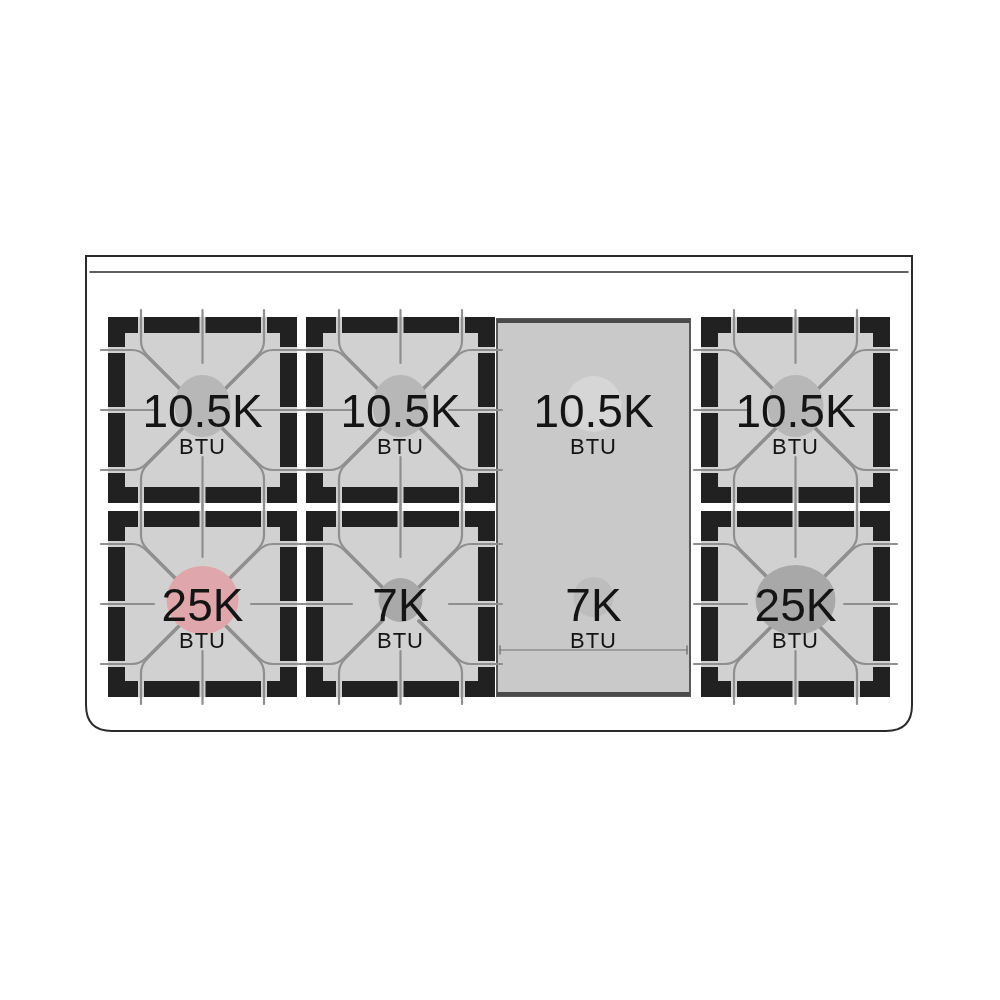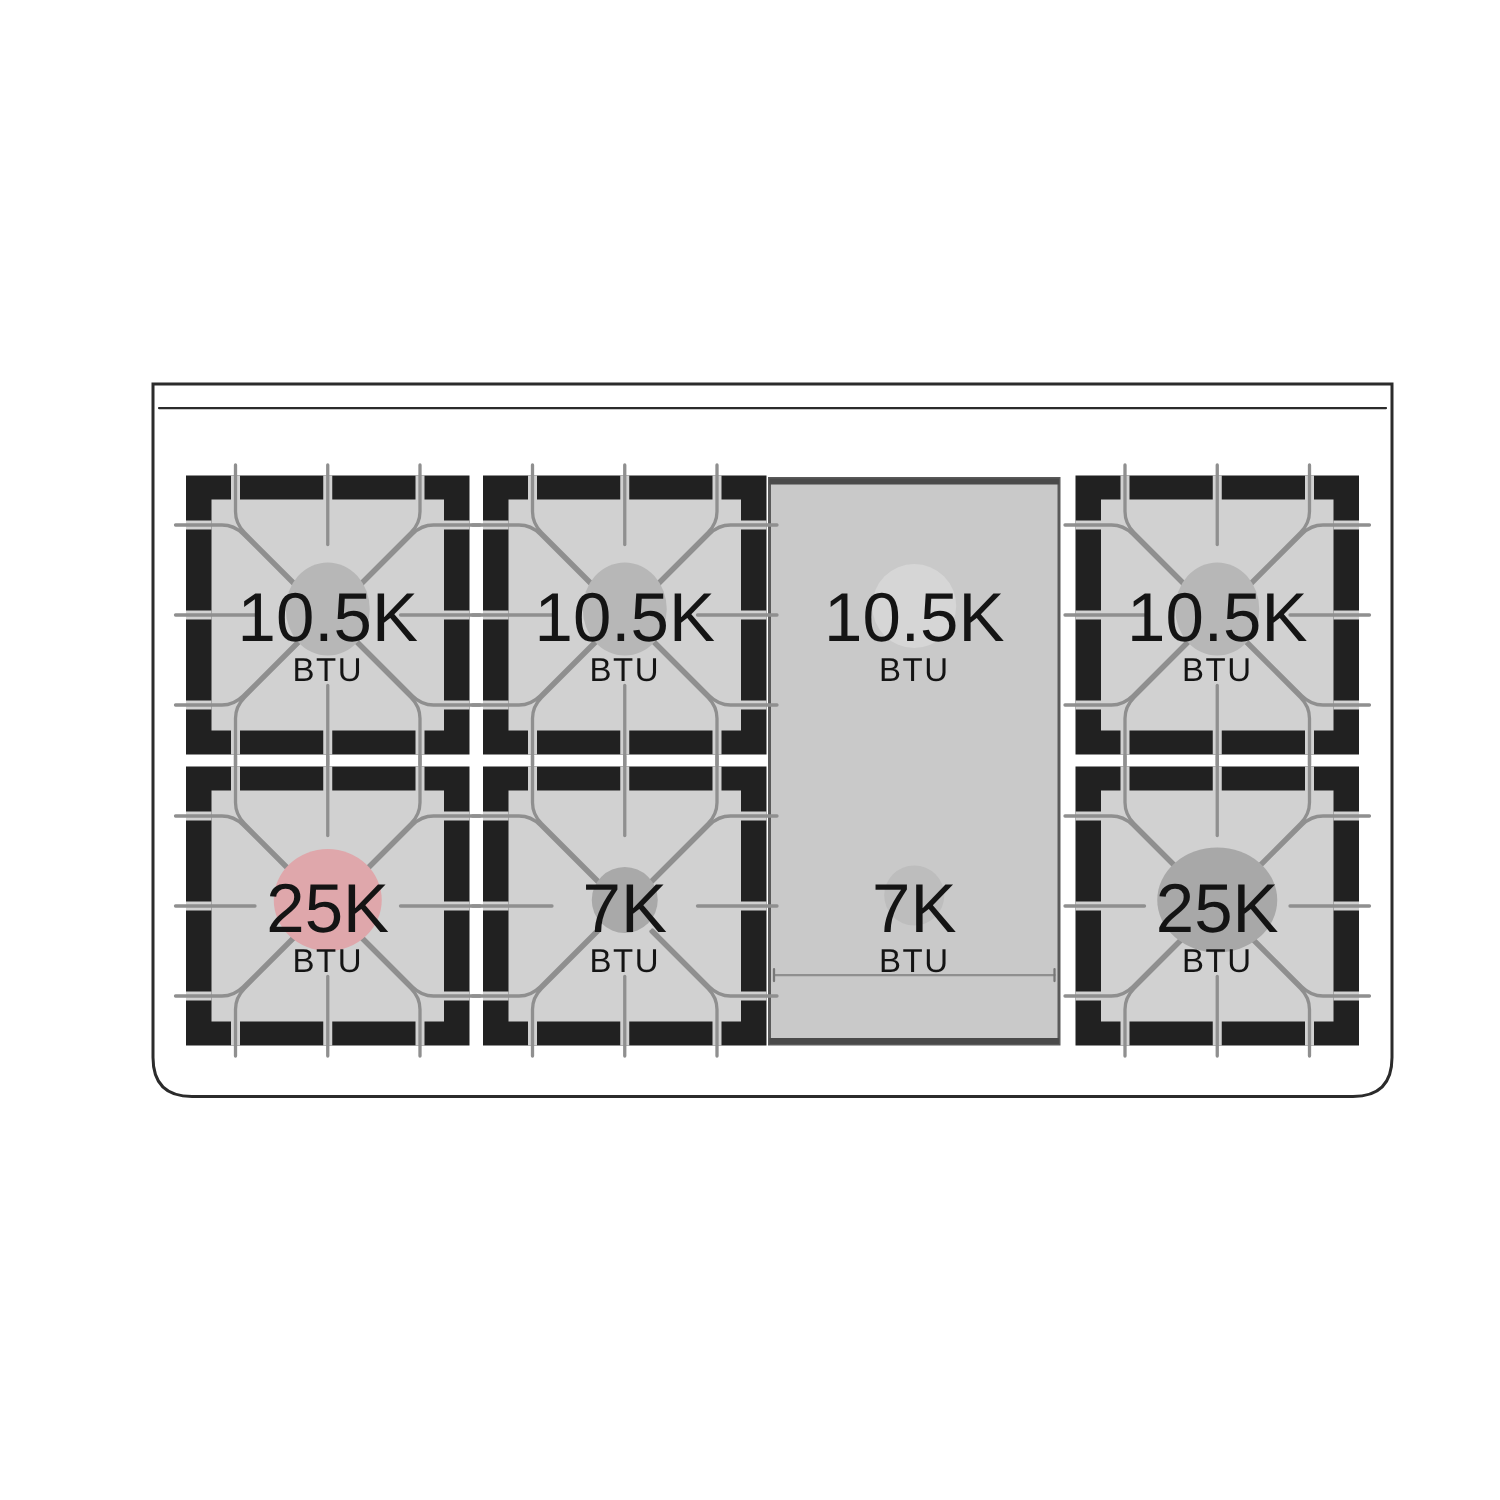--- a/index.html
+++ b/index.html
@@ -3,21 +3,20 @@
 <meta charset="utf-8">
 <style>
   html, body { margin: 0; padding: 0; background: #ffffff; }
   .stage {
     position: relative;
     width: 971px;
     height: 1000px;
     background: #ffffff;
     font-family: "Liberation Sans", sans-serif;
     overflow: hidden;
-    padding-left: 16px;
   }
   svg { display: block; }
   text { font-family: "Liberation Sans", sans-serif; }
 </style>
 </head>
 <body>
 
 <div class="stage">
   <svg id="scene" width="1000" height="1000" viewBox="0 0 1000 1000">
       <path d="M 86 256 H 912 V 705 Q 912 731 886 731 H 112 Q 86 731 86 705 Z" fill="#ffffff" stroke="#2b2b2b" stroke-width="2"></path>

